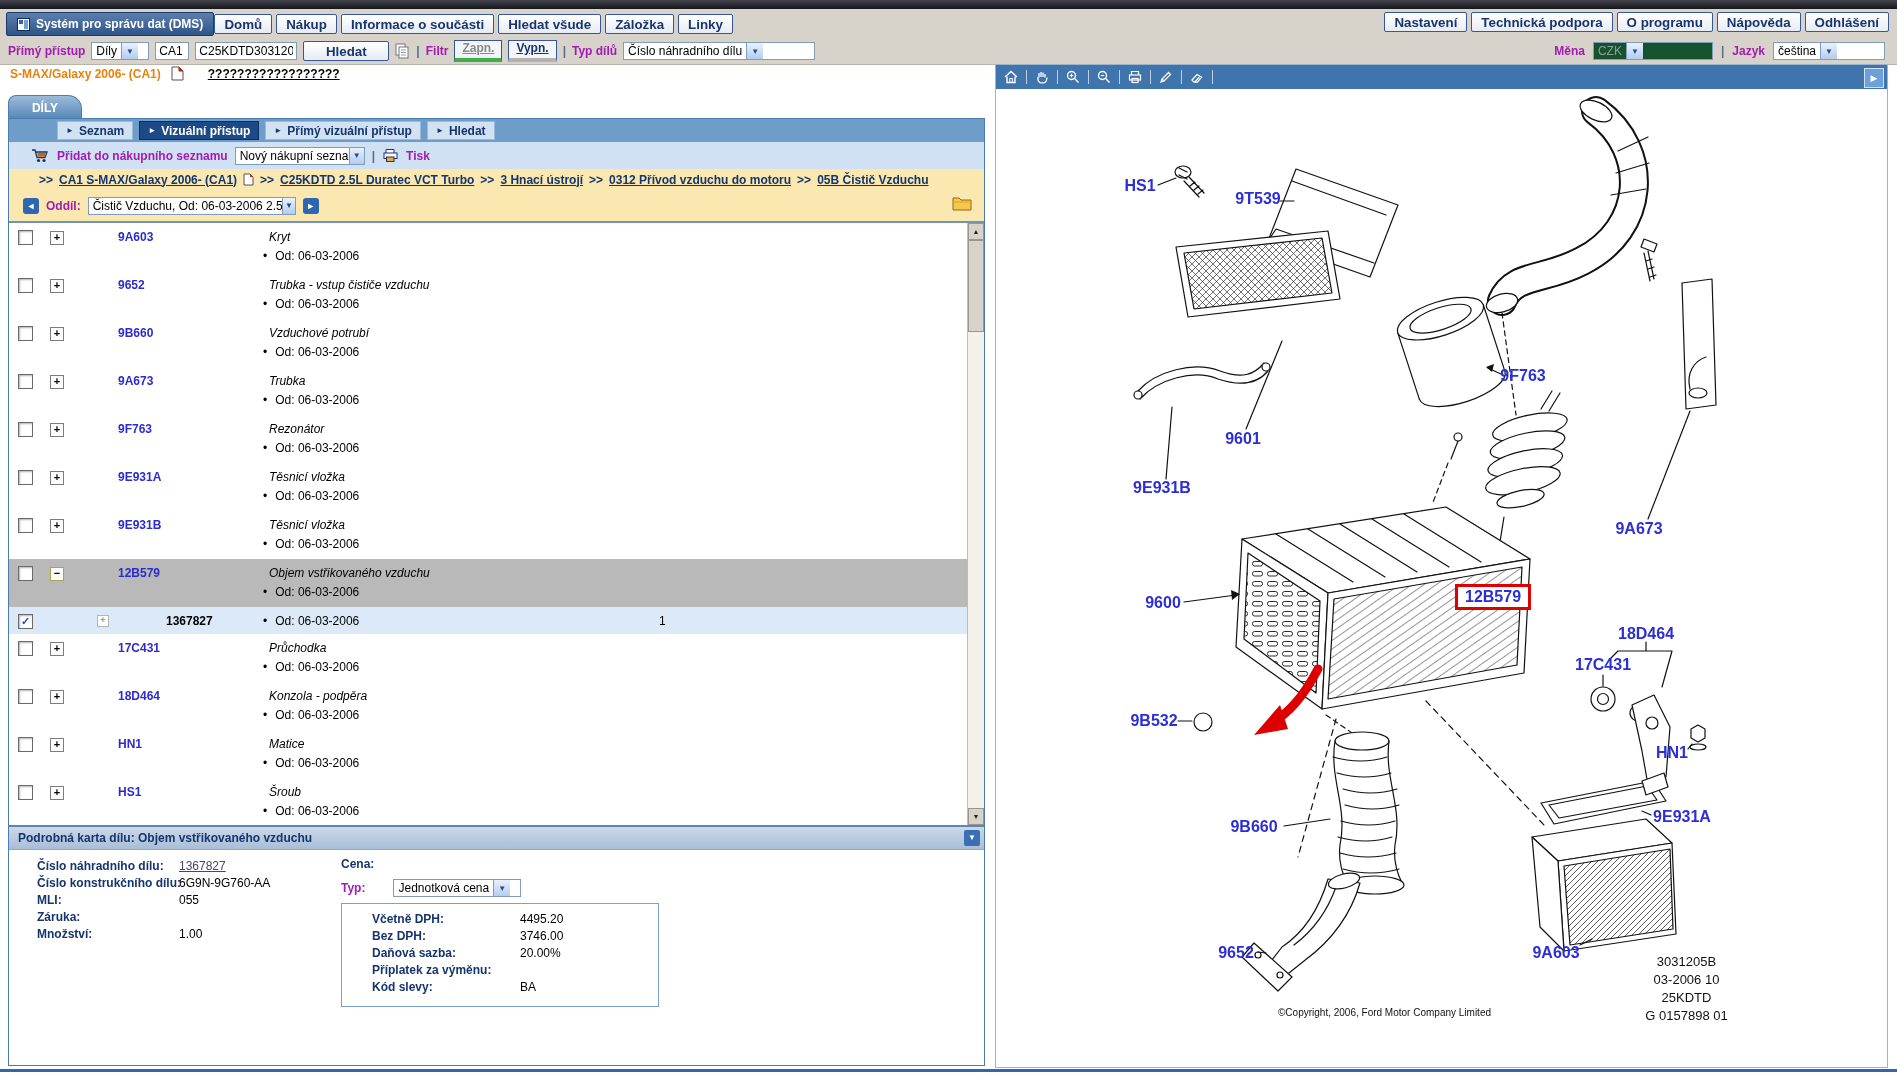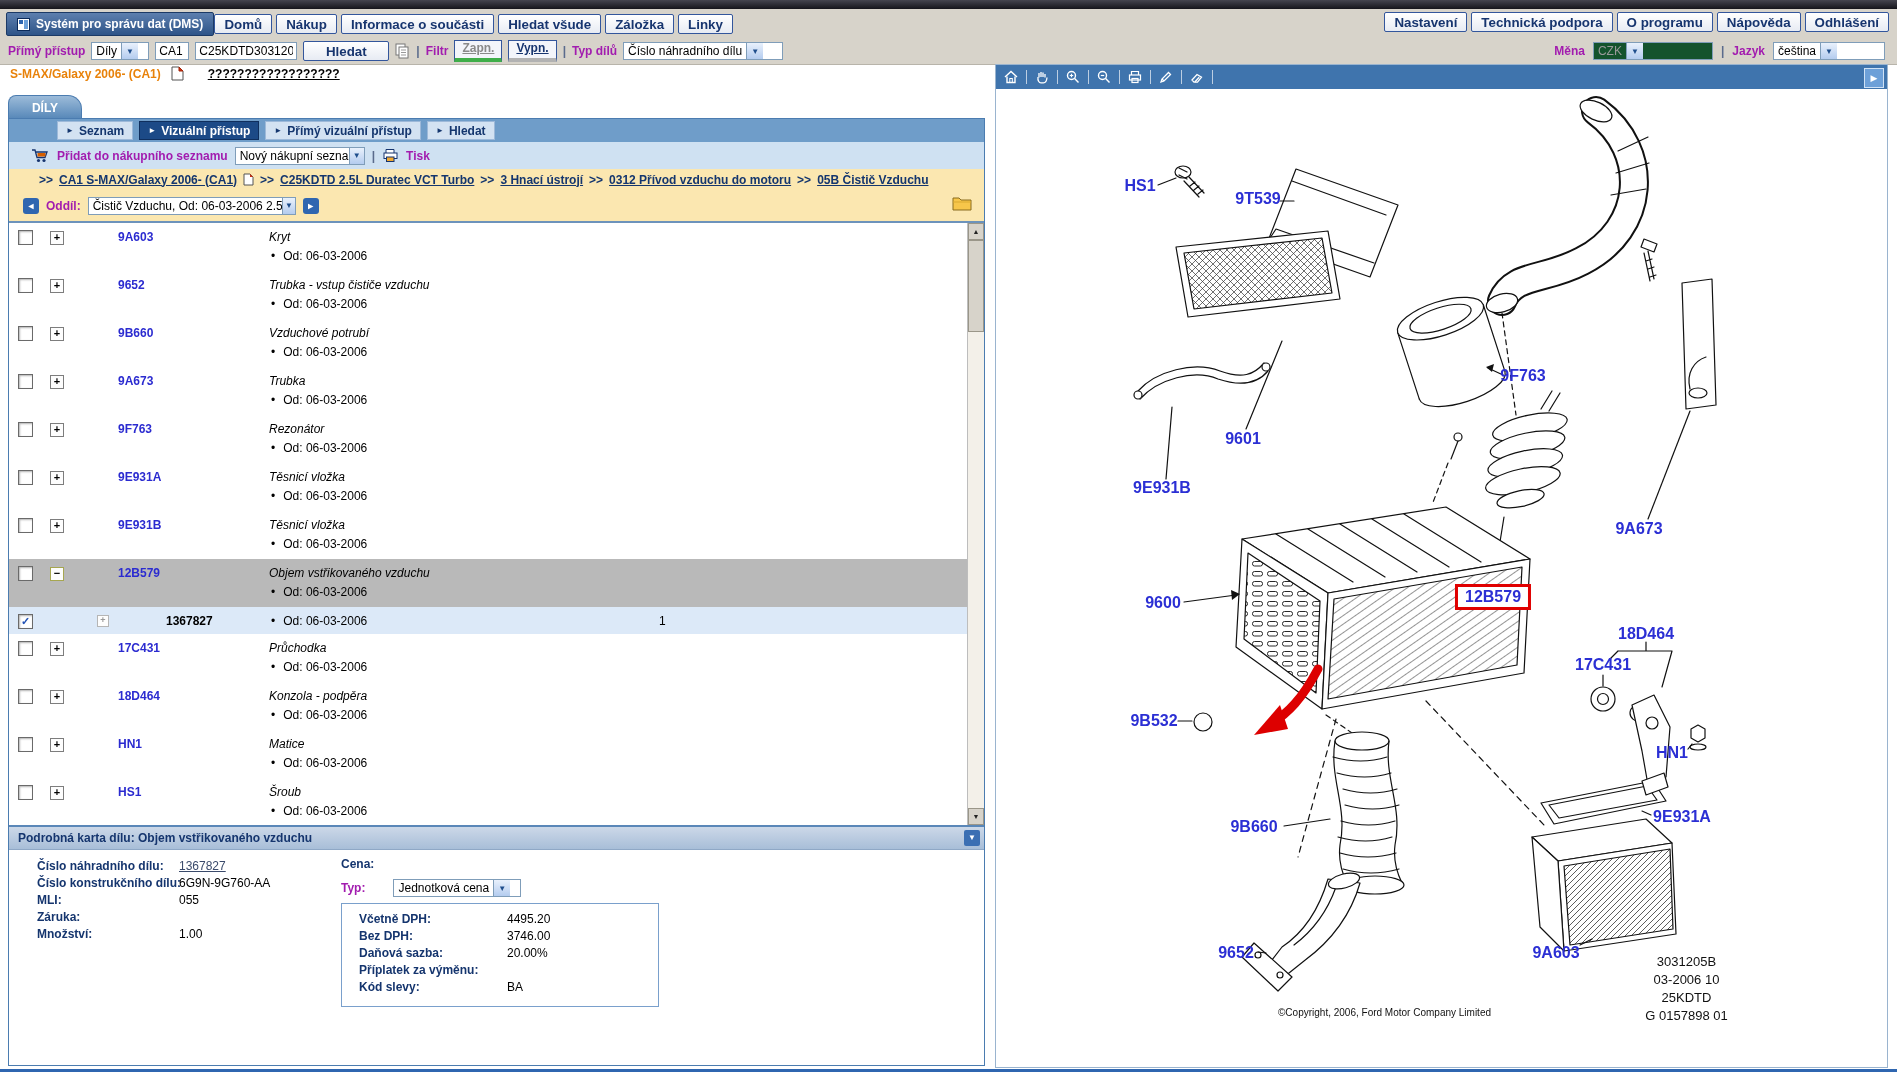--- a/index.html
+++ b/index.html
@@ -72,21 +72,21 @@
   .cb{position:absolute;left:9px;top:7px;width:13px;height:13px;background:#fff;border:1px solid #6a6a6a;
       box-shadow:inset 1px 1px 2px rgba(0,0,0,.3);font-size:11px;line-height:12px;text-align:center;
       color:#2353b5;font-weight:bold;cursor:pointer;}
   .exp{position:absolute;left:41px;top:8px;width:12px;height:12px;border:1px solid #7d7d7d;background:#fdfdfd;
       font-size:11px;line-height:10px;text-align:center;font-weight:bold;cursor:pointer;}
   .exp.minus{border-color:#a6a650;}
   .exp.mini{left:88px;top:8px;width:10px;height:10px;line-height:8px;font-size:9px;color:#999;border-color:#b5b5b5;}
   .code{position:absolute;left:109px;top:7px;color:#2b2bd0;font-weight:bold;cursor:pointer;}
   .code.sub{left:157px;color:#000;cursor:default;}
   .desc{position:absolute;left:260px;top:7px;color:#000;font-style:italic;}
-  .date{position:absolute;left:262px;top:26px;color:#000;}
+  .date{position:absolute;left:254px;top:26px;color:#000;}
   .date .bu{margin-right:8px;}
   .date.inline{top:7px;}
   .qty{position:absolute;left:650px;top:7px;}
   
   .sb{position:absolute;left:958px;top:0;width:17px;height:602px;background:#f3f0e9;border-left:1px solid #bdbdbd;box-sizing:border-box;}
   .sb-btn{position:absolute;left:0;width:16px;height:17px;background:#d7d3ca;border:1px solid #9a9689;
       box-sizing:border-box;font-size:7px;text-align:center;line-height:15px;color:#222;cursor:pointer;}
   .sb-thumb{position:absolute;left:0;top:17px;width:16px;height:92px;background:#d7d3ca;
       border:1px solid #9a9689;box-sizing:border-box;cursor:pointer;}
   
@@ -96,21 +96,21 @@
   .detail-btn{position:absolute;right:4px;top:3px;width:16px;height:16px;background:#3b6fb3;color:#fff;
       font-size:8px;display:flex;align-items:center;justify-content:center;border-radius:2px;cursor:pointer;}
   .dfields{position:absolute;left:28px;top:30px;width:300px;}
   .dfield{display:flex;height:17px;align-items:center;}
   .dfield .fl{width:142px;color:#15356e;font-weight:bold;white-space:nowrap;flex:none;}
   .dfield .fv{color:#000;white-space:nowrap;}
   .dfield .fv.link{color:#3a4a6b;text-decoration:underline;cursor:pointer;}
   .price{position:absolute;left:332px;top:30px;width:330px;}
   .price-h{color:#15356e;font-weight:bold;}
   .price-typ{display:flex;align-items:center;gap:28px;margin-top:8px;}
-  .price-box{margin-top:6px;width:318px;height:104px;border:1px solid #7aa0cc;padding:6px 0 0 17px;box-sizing:border-box;}
+  .price-box{margin-top:6px;width:318px;height:104px;border:1px solid #7aa0cc;padding:6px 0 0 30px;box-sizing:border-box;}
   .prow{display:flex;height:17px;align-items:center;}
   .prow .fl{width:148px;color:#15356e;font-weight:bold;}
   .prow .fv{color:#000;}
   
   .diagram{position:absolute;left:995px;top:64px;width:893px;height:1004px;border:1px solid #9ab4cf;
       box-sizing:border-box;background:#fff;}
   .dtoolbar{position:relative;height:24px;background:#3f74ad;display:flex;align-items:center;gap:0;}
   .dico{width:30px;height:24px;display:flex;align-items:center;justify-content:center;cursor:pointer;}
   .dsep{width:1px;height:14px;background:rgba(255,255,255,.65);}
   .dtb-expand{position:absolute;right:3px;top:3px;width:18px;height:18px;background:#6da0d8;
@@ -172,21 +172,21 @@
           <rect x="1" y="1" width="9" height="11" fill="#fff" stroke="#777"></rect>
           <rect x="4" y="4" width="9" height="11" fill="#fff" stroke="#777"></rect>
           <path d="M6,7 h5 M6,9.5 h5 M6,12 h5" stroke="#999"></path>
         </svg>
       <span class="sep">|</span>
       <span class="lbl">Filtr</span>
       <span class="ftab on">Zapn.</span>
       <span class="ftab off">Vypn.</span>
       <span class="sep">|</span>
       <span class="lbl">Typ dílů</span>
-      <span class="sel" style="width:160px">
+      <span class="sel" style="width:192px">
           <span class="v">Číslo náhradního dílu</span>
           <span class="a">▼</span>
         </span>
     </div>
     <div class="chrome-row2r">
       <span class="lbl">Měna</span>
       <span class="sel dis" style="width:120px">
           <span class="v">CZK</span>
           <span class="a">▼</span>
         </span>

